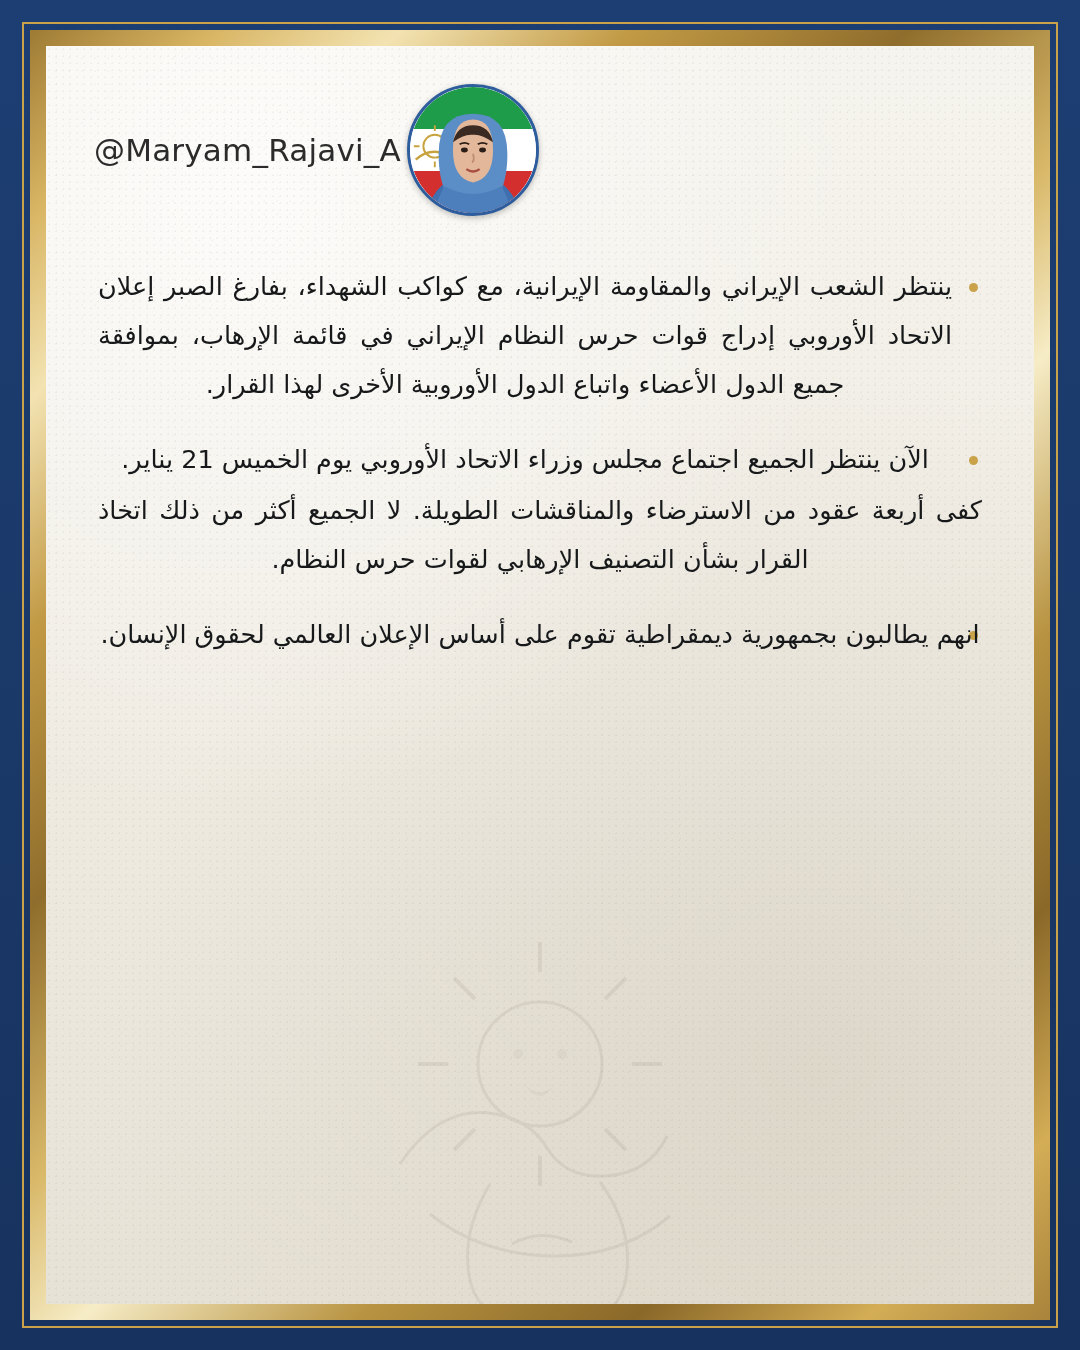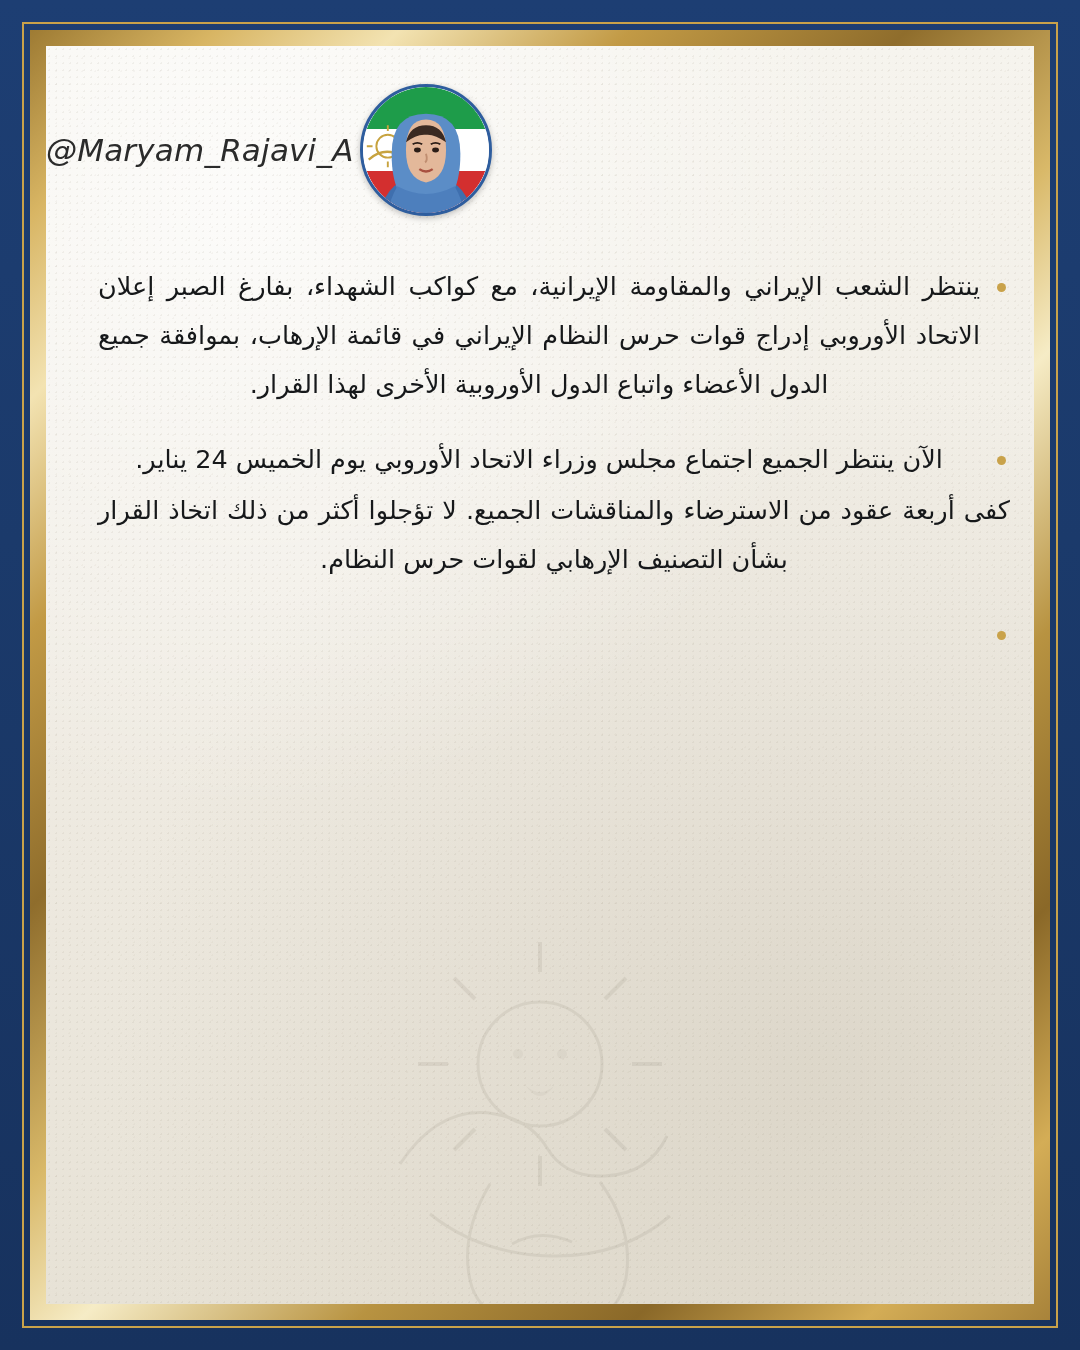--- a/index.html
+++ b/index.html
@@ -99,22 +99,22 @@
   
   .header {
     position: relative;
     display: flex;
     flex-direction: row-reverse;
     justify-content: flex-end;
     align-items: center;
     gap: 6px;
     padding: 38px 0 0 0;
     margin-right: 48px;
+    margin-left: 48px;
     direction: ltr;
-    font-style: italic;
   }
 
   .avatar {
     position: relative;
     width: 132px;
     height: 132px;
     border-radius: 50%;
     overflow: hidden;
     border: 3px solid #2e5d9e;
     box-shadow: 0 2px 6px rgba(0,0,0,.25);
@@ -128,21 +128,21 @@
     font-size: 31px;
     color: #2b2b2b;
     letter-spacing: .2px;
     font-family: "DejaVu Sans", "Liberation Sans", sans-serif;
     white-space: nowrap;
   }
 
   
   .content {
     position: relative;
-    margin: 46px 24px 0 52px;
+    margin: 46px 52px 0 52px;
     direction: rtl;
     text-align: justify;
     text-align-last: center;
   }
 
   .bullet-block {
     position: relative;
     margin-bottom: 26px;
   }
 
@@ -273,30 +273,33 @@
         <div class="bullet-block">
           <p class="para first">
             <span class="dot"></span>
             <span>ينتظر الشعب الإيراني والمقاومة الإيرانية، مع كواكب الشهداء، بفارغ الصبر إعلان الاتحاد الأوروبي إدراج قوات حرس النظام الإيراني في قائمة الإرهاب، بموافقة جميع الدول الأعضاء واتباع الدول الأوروبية الأخرى لهذا القرار.</span>
           </p>
         </div>
 
         <div class="bullet-block">
           <p class="para first">
             <span class="dot"></span>
-            <span>الآن ينتظر الجميع اجتماع مجلس وزراء الاتحاد الأوروبي يوم الخميس 24 يناير.</span>
+            <span>الآن ينتظر الجميع اجتماع مجلس وزراء الاتحاد الأوروبي يوم الخميس 21 يناير.</span>
           </p>
           <p class="para">
-            <span>كفى أربعة عقود من الاسترضاء والمناقشات الجميع. لا تؤجلوا أكثر من ذلك اتخاذ القرار بشأن التصنيف الإرهابي لقوات حرس النظام.</span>
+            <span>كفى أربعة عقود من الاسترضاء والمناقشات الطويلة. لا الجميع أكثر من ذلك اتخاذ القرار بشأن التصنيف الإرهابي لقوات حرس النظام.</span>
           </p>
         </div>
 
         <div class="bullet-block">
           <p class="para first">
             <span class="dot"></span>
+          </p>
+          <p class="para">
+            <span>انهم يطالبون بجمهورية ديمقراطية تقوم على أساس الإعلان العالمي لحقوق الإنسان.</span>
           </p>
         </div>
 
 
       </div>
     </div>
   </div>
 </div>
 
 </body></html>

